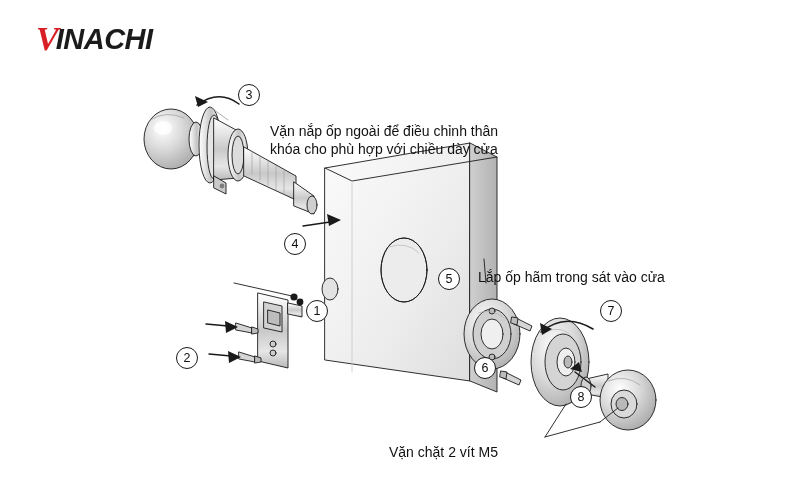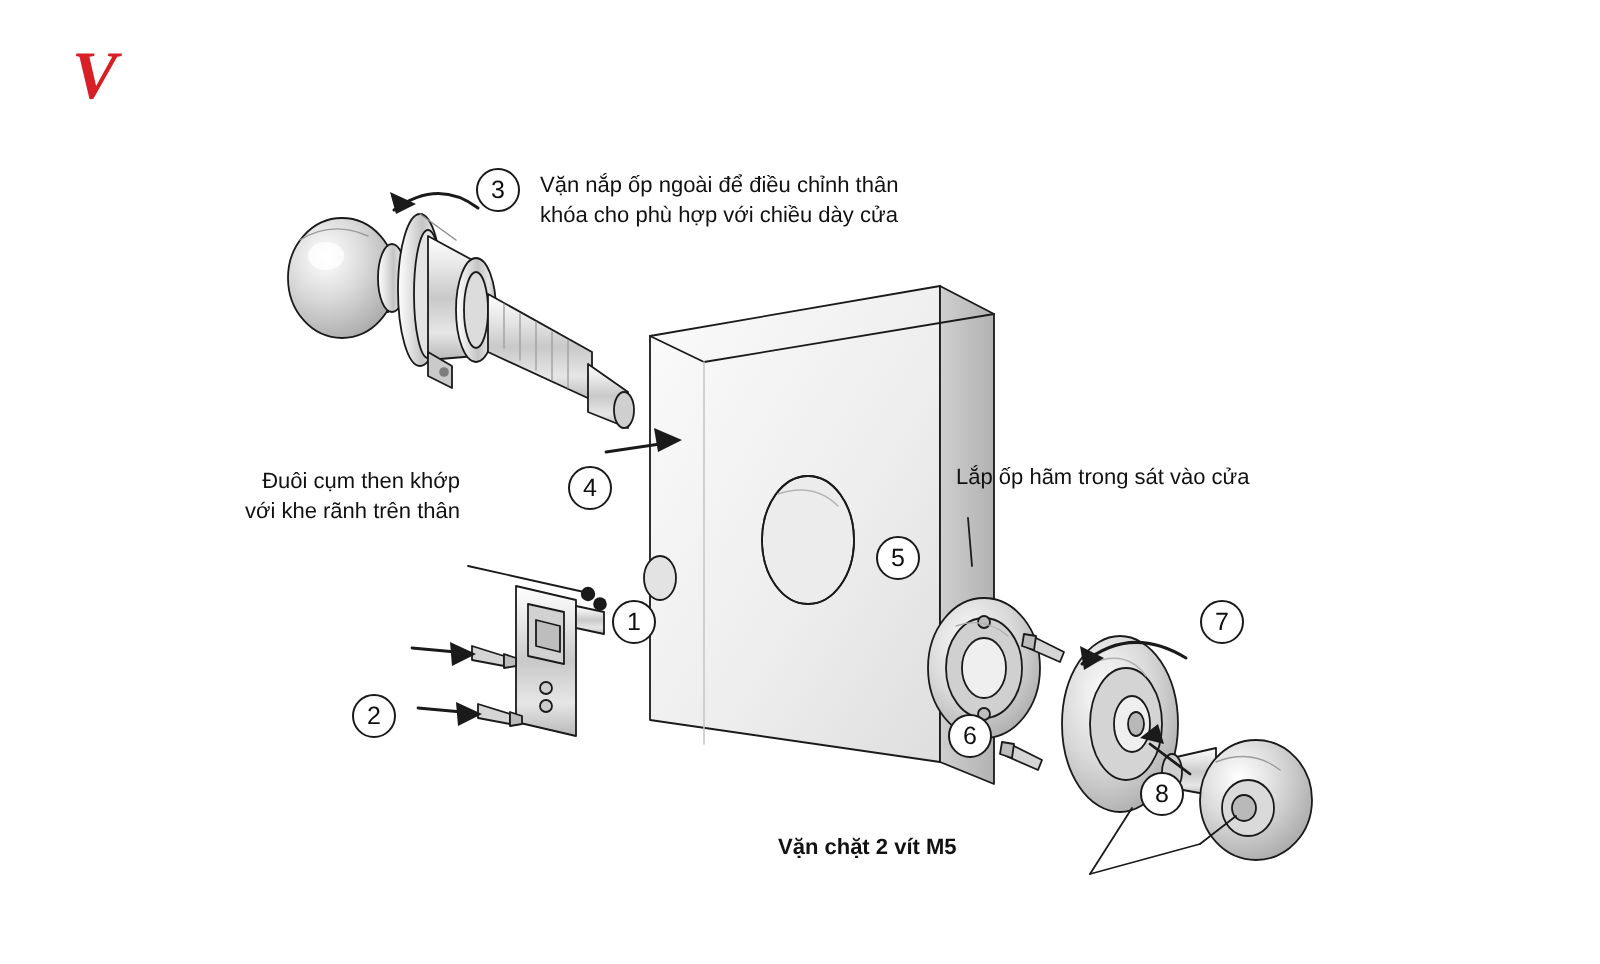--- a/index.html
+++ b/index.html
@@ -39,24 +39,25 @@
     font-style: italic;
     font-size: 29px;
     color: #1b1b1b;
     letter-spacing: -0.5px;
     line-height: 1;
     margin-left: -2px;
   }
   
   .note {
     position: absolute;
-    font-size: 11px;
+    font-size: 14px;
     color: #111111;
     line-height: 1.32;
     white-space: pre-line;
+    margin-top: 36px;
   }
   .note.center { text-align: center; }
   .note.right  { text-align: right; }
 
   
   .num {
     position: absolute;
     width: 22px;
     height: 22px;
     border: 1.3px solid #1a1a1a;
@@ -80,20 +81,21 @@
     pointer-events: none;
   }
 </style>
 </head>
 <body>
 
 <div id="root">
 
   <div class="logo">
     <span class="logo-v">V</span>
+    <span class="logo-text">INACHI</span>
   </div>
 
   <svg class="art" viewBox="0 0 800 482">
     <defs>
       <linearGradient id="gMetalH" x1="0" y1="0" x2="0" y2="1">
         <stop offset="0%" stop-color="#ffffff"></stop>
         <stop offset="22%" stop-color="#e9e9e9"></stop>
         <stop offset="50%" stop-color="#c9c9c9"></stop>
         <stop offset="78%" stop-color="#e6e6e6"></stop>
         <stop offset="100%" stop-color="#b9b9b9"></stop>
@@ -279,22 +281,20 @@
   <div class="num" style="left:306px; top:300px;">1</div>
   <div class="num" style="left:176px; top:347px;">2</div>
   <div class="num" style="left:438px; top:268px;">5</div>
   <div class="num" style="left:474px; top:357px;">6</div>
   <div class="num" style="left:600px; top:300px;">7</div>
   <div class="num" style="left:570px; top:386px;">8</div>
 
   <div class="note" style="left:270px; top:86px; width:265px;">Vặn nắp ốp ngoài để điều chỉnh thân
 khóa cho phù hợp với chiều dày cửa</div>
 
-  <div class="note right" style="left:78px; top:234px; width:152px;">Đuôi cụm then khớp
-với khe rãnh trên thân</div>
 
 
   <div class="note" style="left:478px; top:232px; width:210px;">Lắp ốp hãm trong sát vào cửa</div>
 
-  <div class="note" style="left:389px; top:417px; width:160px;font-weight:bold;">Vặn chặt 2 vít M5</div>
+  <div class="note" style="left:389px; top:407px; width:160px;">Vặn chặt 2 vít M5</div>
 
 
 </div>
 
 </body></html>

